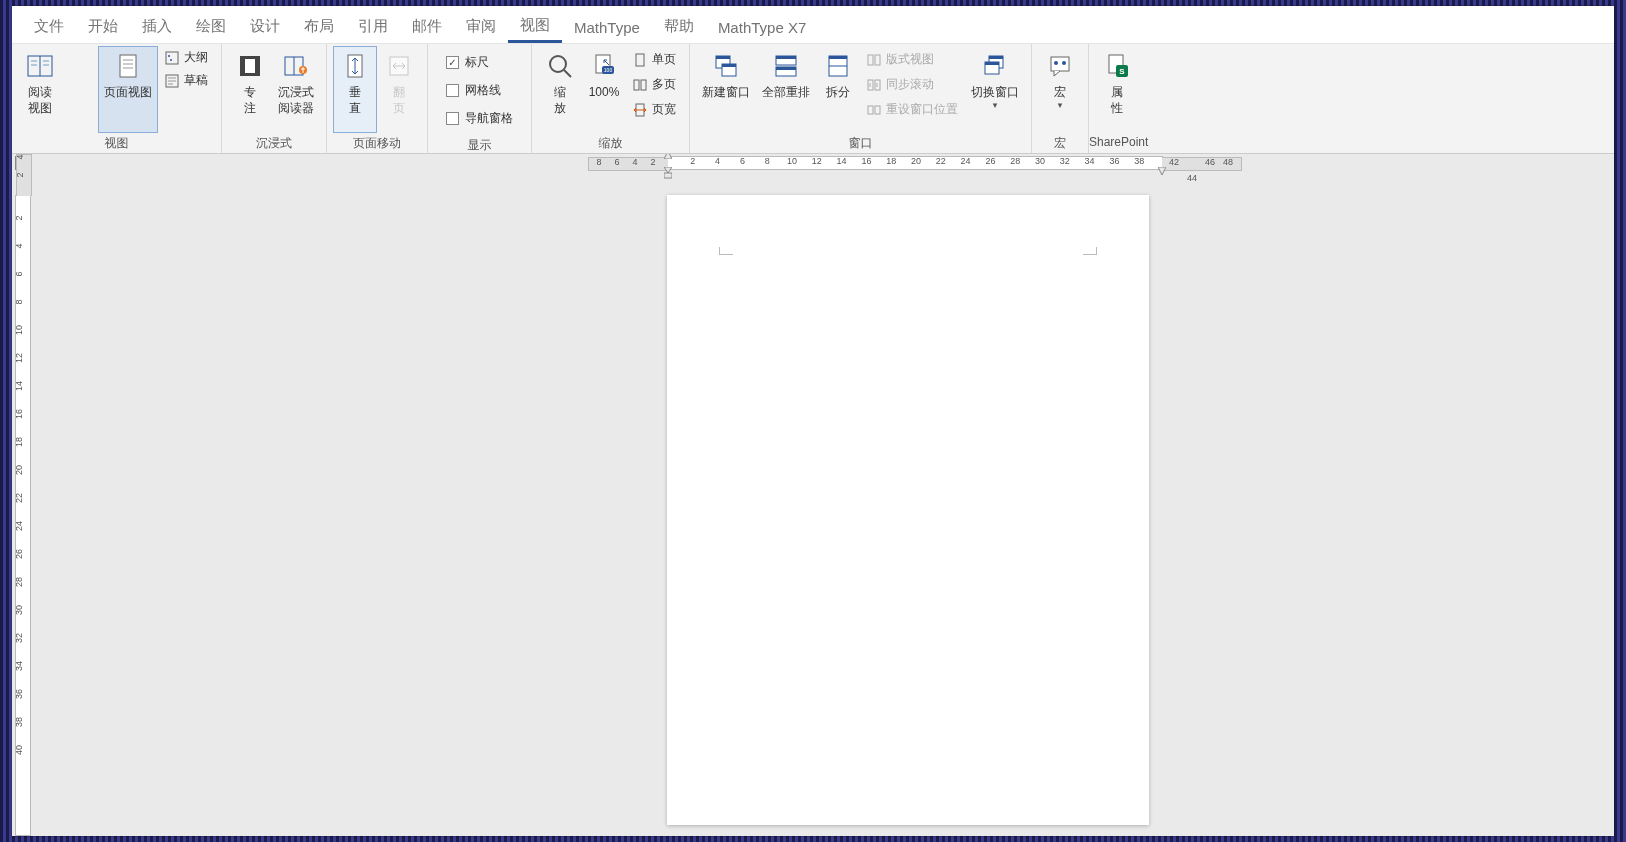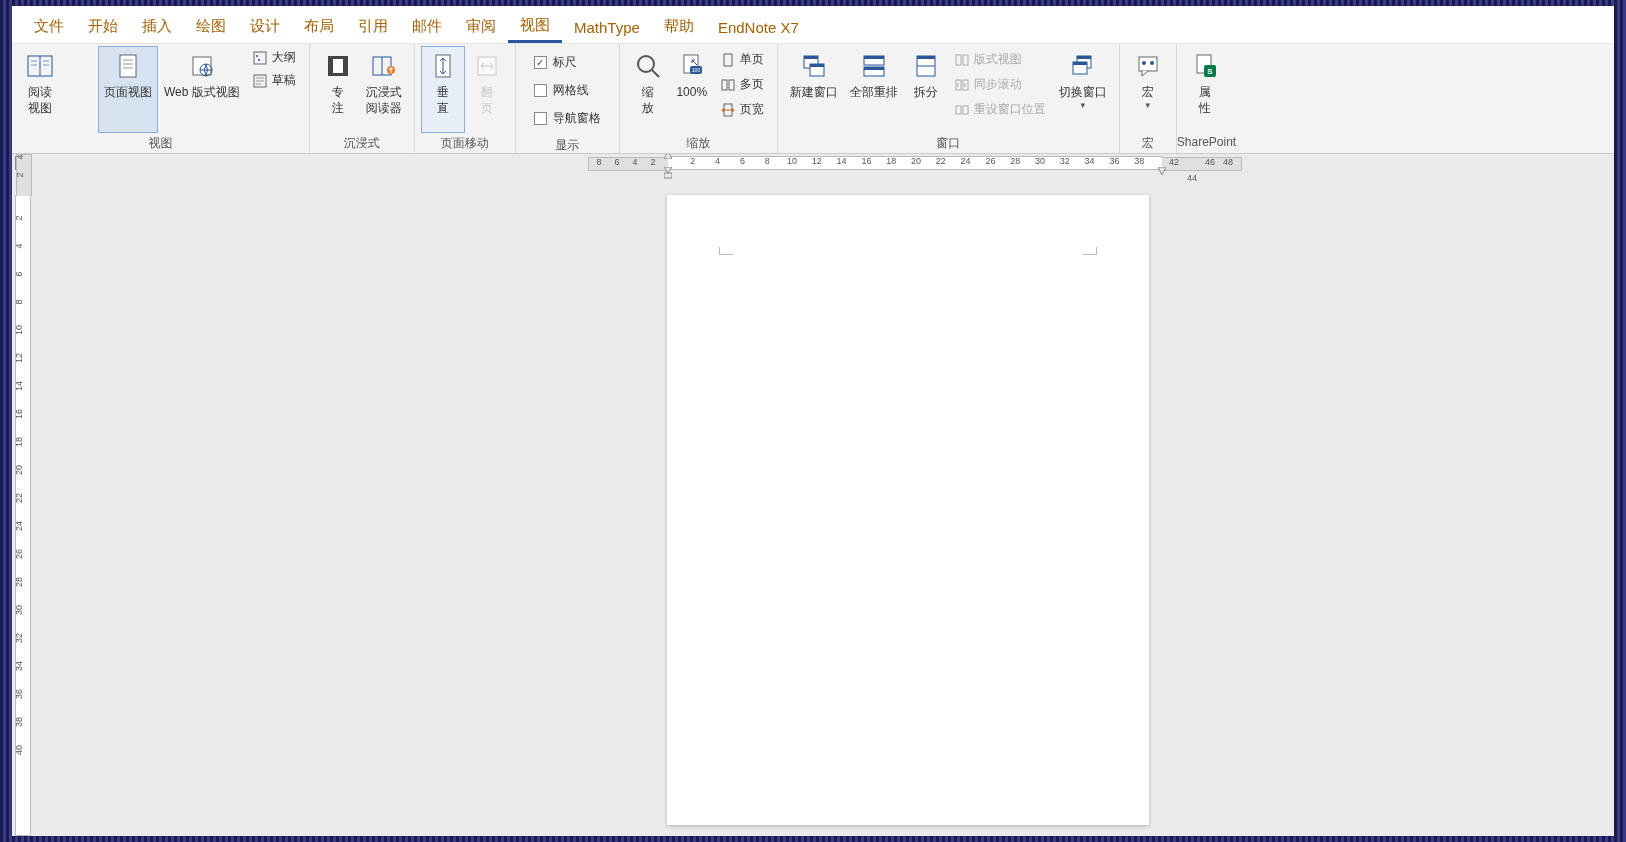--- a/index.html
+++ b/index.html
@@ -1,19 +1,19 @@
 <!DOCTYPE html>
 <html><head>
   <meta charset="utf-8">
   <style>
     * { margin: 0; padding: 0; box-sizing: border-box; font-family: "Microsoft YaHei", "Segoe UI", sans-serif; }
     body { background: repeating-linear-gradient(90deg, #1a1a4d 0 3px, #3a3a8a 3px 6px); overflow: hidden; width: 1626px; height: 842px; position: relative; }
     .app-window { position: absolute; top: 6px; left: 12px; right: 12px; bottom: 6px; background: #fff; box-shadow: 0 0 2px rgba(0,0,0,.4); display: flex; flex-direction: column; }
     .menu-bar { height: 38px; display: flex; align-items: flex-end; padding: 0 10px; background: #fff; border-bottom: 1px solid #e5e5e5; }
-    .menu-item { padding: 6px 12px 5px; font-size: 15px; color: #a16207; cursor: pointer; border-bottom: 2px solid transparent; }
+    .menu-item { padding: 6px 12px 5px; font-size: 15px; color: #737373; cursor: pointer; border-bottom: 2px solid transparent; }
     .menu-item.active { border-bottom: 3px solid #2b579a; font-weight: 500; }
     .ribbon { height: 110px; background: #f3f3f3; display: flex; border-bottom: 1px solid #ccc; }
     .group { display: flex; flex-direction: column; border-right: 1px solid #d9d9d9; }
     .group-body { flex: 1; display: flex; align-items: stretch; padding: 2px 6px 0; }
     .group-label { height: 20px; font-size: 12px; color: #555; text-align: center; padding-top: 2px; }
     .btn-large { display: flex; flex-direction: column; align-items: center; justify-content: flex-start; padding: 3px 5px; cursor: pointer; border: 1px solid transparent; }
     .btn-large.sel { background: #d6e2f0; border: 1px solid #8aaed8; margin-left: 36px; }
     .btn-large.sel2 { background: #e6eef7; border: 1px solid #8aaed8; }
     .btn-text { font-size: 12px; color: #333; line-height: 16px; text-align: center; margin-top: 2px; white-space: nowrap; }
     .btn-text.disabled { color: #aaa; }
@@ -53,21 +53,21 @@
     <div class="menu-item">插入</div>
     <div class="menu-item">绘图</div>
     <div class="menu-item">设计</div>
     <div class="menu-item">布局</div>
     <div class="menu-item">引用</div>
     <div class="menu-item">邮件</div>
     <div class="menu-item">审阅</div>
     <div class="menu-item active">视图</div>
     <div class="menu-item">MathType</div>
     <div class="menu-item">帮助</div>
-    <div class="menu-item">EndNote X7</div>
+    <div class="menu-item">MathType X7</div>
   </div>
 
   <div class="ribbon">
 
     <div class="group">
       <div class="group-body">
         <div class="btn-large">
           <span class="ico">
               <svg width="28" height="28">
                 <rect x="2" y="4" width="24" height="20" fill="none" stroke="#2b579a"></rect>
@@ -84,31 +84,20 @@
         <div class="btn-large sel">
           <span class="ico">
               <svg width="28" height="28">
                 <rect x="6" y="3" width="16" height="22" fill="#fff" stroke="#666"></rect>
                 <line x1="9" y1="8" x2="19" y2="8" stroke="#999"></line>
                 <line x1="9" y1="12" x2="19" y2="12" stroke="#999"></line>
                 <line x1="9" y1="16" x2="19" y2="16" stroke="#999"></line>
               </svg>
             </span>
           <span class="btn-text">页面视图</span>
-        </div>
-        <div class="btn-large">
-          <span class="ico">
-              <svg width="28" height="28">
-                <rect x="5" y="5" width="18" height="18" fill="#fff" stroke="#666"></rect>
-                <circle cx="18" cy="18" r="6" fill="none" stroke="#2b579a"></circle>
-                <line x1="12" y1="18" x2="24" y2="18" stroke="#2b579a"></line>
-                <path d="M18 12 Q21 18 18 24 Q15 18 18 12" fill="none" stroke="#2b579a"></path>
-              </svg>
-            </span>
-          <span class="btn-text">Web 版式视图</span>
         </div>
         <div class="small-stack">
           <div class="small-btn">
             <span class="ico-small">
                 <svg width="14" height="14">
                   <rect x="1" y="1" width="12" height="12" fill="none" stroke="#666"></rect>
                   <circle cx="4" cy="5" r="1" fill="#2b579a"></circle>
                   <circle cx="6" cy="9" r="1" fill="#2b579a"></circle>
                 </svg>
               </span>

